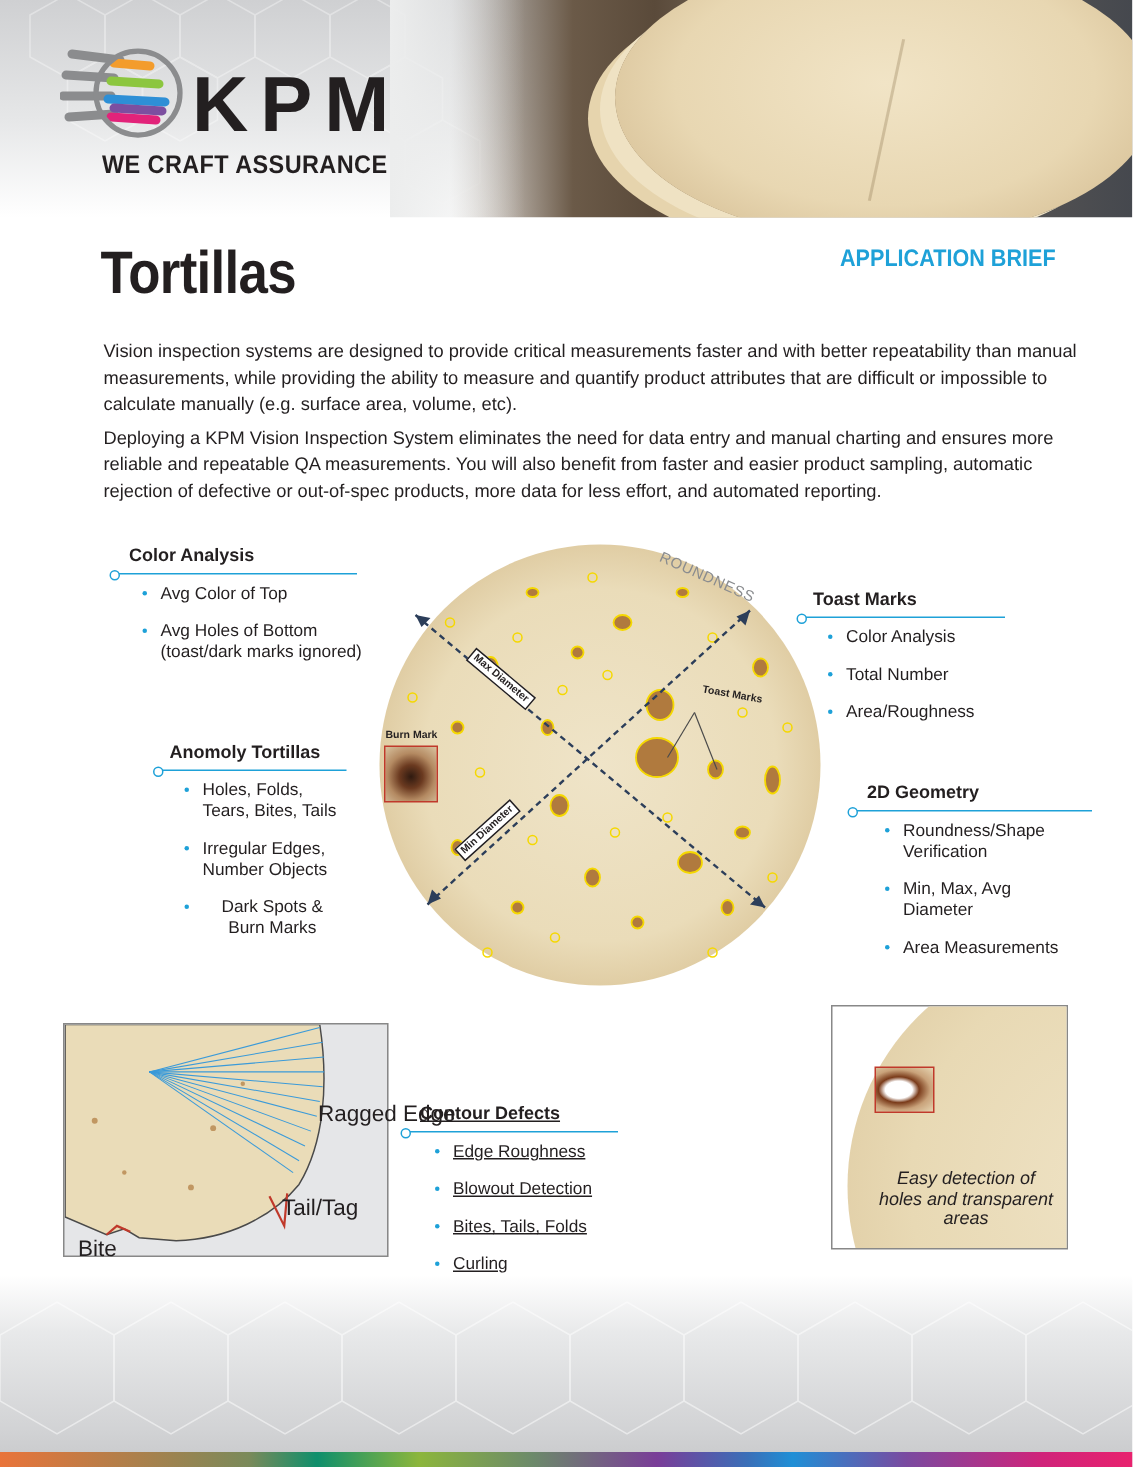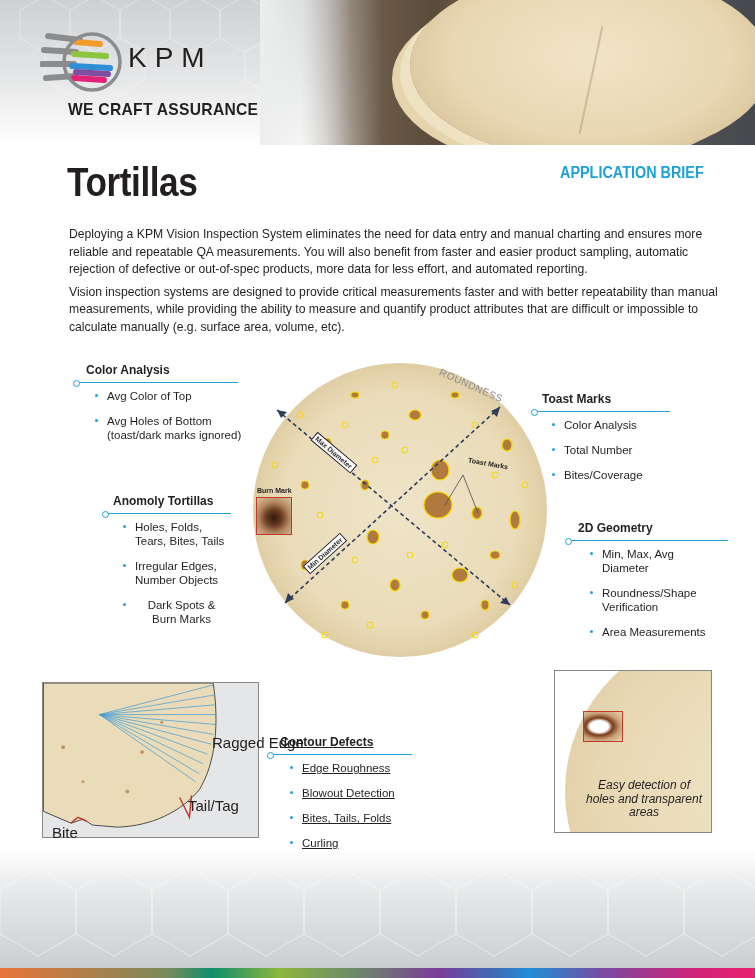--- a/index.html
+++ b/index.html
@@ -14,21 +14,21 @@
     background: linear-gradient(90deg, rgba(255,255,255,0) 0%, #6b5a48 18%, #5a4a3a 30%, #7a6d5e 45%, #45484e 100%); }
   .hero-fade { position: absolute; left: 260px; top: 0; width: 90px; height: 145px;
     background: linear-gradient(90deg, #eceded 0%, rgba(236,237,237,0) 100%); }
   .hero-tortilla { position: absolute; left: 410px; top: -30px; width: 360px; height: 190px; border-radius: 50%;
     background: radial-gradient(ellipse at 50% 45%, #f1e4c6 0%, #e8d7b2 55%, #d9c39a 80%, #c8ad80 100%);
     box-shadow: -12px 8px 0 -2px #efe2c3, -22px 14px 0 -4px #e6d4ad; }
   .hero-crack { position: absolute; left: 590px; top: 25px; width: 2px; height: 110px; background: rgba(150,125,90,0.35); transform: rotate(12deg); }
 
   .logo { position: absolute; left: 40px; top: 28px; width: 210px; height: 70px; }
   .logo-text { position: absolute; left: 128px; top: 44px; font-family: "Liberation Sans", sans-serif;
-    font-weight: 400; font-size: 28px; letter-spacing: 8px; color: #231f20; line-height: 1; }
+    font-weight: 700; font-size: 52px; letter-spacing: 8px; color: #231f20; line-height: 1; }
   .tagline { position: absolute; left: 68px; top: 100px; font-family: "Liberation Sans", sans-serif;
     font-weight: 700; font-size: 17px; letter-spacing: 0.3px; color: #231f20; transform: scaleX(0.92); transform-origin: left; }
 
   
   .page-title { position: absolute; left: 67px; top: 160px; font-size: 40px; font-weight: 700;
     letter-spacing: -0.5px; color: #231f20; transform: scaleX(0.88); transform-origin: left; }
   .brief-label { position: absolute; left: 560px; top: 164px; font-size: 16px; font-weight: 700;
     color: #1ea1d8; transform: scaleX(0.9); transform-origin: left; }
 
   .intro { position: absolute; left: 69px; top: 226px; width: 650px; font-size: 12.2px; line-height: 17.5px; color: #231f20; }
@@ -113,22 +113,22 @@
     <circle cx="52" cy="34" r="28" fill="none" stroke="#8b8c8e" stroke-width="3.5"></circle>
   </svg>
   <div class="logo-text">KPM</div>
   <div class="tagline">WE CRAFT ASSURANCE</div>
 </div>
 
 <div class="page-title">Tortillas</div>
 <div class="brief-label">APPLICATION BRIEF</div>
 
 <div class="intro">
+  <p>Vision inspection systems are designed to provide critical measurements faster and with better repeatability than manual measurements, while providing the ability to measure and quantify product attributes that are difficult or impossible to calculate manually (e.g. surface area, volume, etc).</p>
   <p>Deploying a KPM Vision Inspection System eliminates the need for data entry and manual charting and ensures more reliable and repeatable QA measurements. You will also benefit from faster and easier product sampling, automatic rejection of defective or out-of-spec products, more data for less effort, and automated reporting.</p>
-  <p>Vision inspection systems are designed to provide critical measurements faster and with better repeatability than manual measurements, while providing the ability to measure and quantify product attributes that are difficult or impossible to calculate manually (e.g. surface area, volume, etc).</p>
 </div>
 
 <div class="feature" style="left:86px; top:363px; width:152px;">
   <div class="feature-title">Color Analysis</div>
   <div class="feature-rule" style="margin-left:-10px; width:162px;"></div>
   <ul style="margin-left:9px;">
     <li>Avg Color of Top</li>
     <li style="width:160px;">Avg Holes of Bottom (toast/dark marks ignored)</li>
   </ul>
 </div>
@@ -219,30 +219,30 @@
 <div class="burn-label">Burn Mark</div>
 <div class="burn-box"></div>
 <div class="toast-label">Toast Marks</div>
 
 <div class="feature" style="left:542px; top:392px; width:130px;">
   <div class="feature-title">Toast Marks</div>
   <div class="feature-rule" style="margin-left:-8px; width:136px;"></div>
   <ul style="margin-left:10px;">
     <li>Color Analysis</li>
     <li>Total Number</li>
-    <li>Bites/Coverage</li>
+    <li>Area/Roughness</li>
   </ul>
 </div>
 
 <div class="feature" style="left:578px; top:521px; width:150px;">
   <div class="feature-title">2D Geometry</div>
   <div class="feature-rule" style="margin-left:-10px; width:160px;"></div>
   <ul style="margin-left:12px;">
+    <li style="width:120px;">Roundness/Shape Verification</li>
     <li style="width:110px;">Min, Max, Avg Diameter</li>
-    <li style="width:120px;">Roundness/Shape Verification</li>
     <li>Area Measurements</li>
   </ul>
 </div>
 
 <div class="contour-box">
   <svg viewBox="0 0 217 156">
     <path d="M0 0 H172 C178 40 175 80 158 108 C140 130 110 145 75 146 L50 144 L40 138 L28 142 L0 130 Z" fill="#eadcb8" stroke="#4a4a4a" stroke-width="1"></path>
     <path d="M28 142 L35 136 L44 140" fill="none" stroke="#c0392b" stroke-width="1.5"></path>
     <path d="M138 116 L148 136 L150 114" fill="none" stroke="#c0392b" stroke-width="1.5"></path>
     <g stroke="#3a9ad9" stroke-width="0.7">

